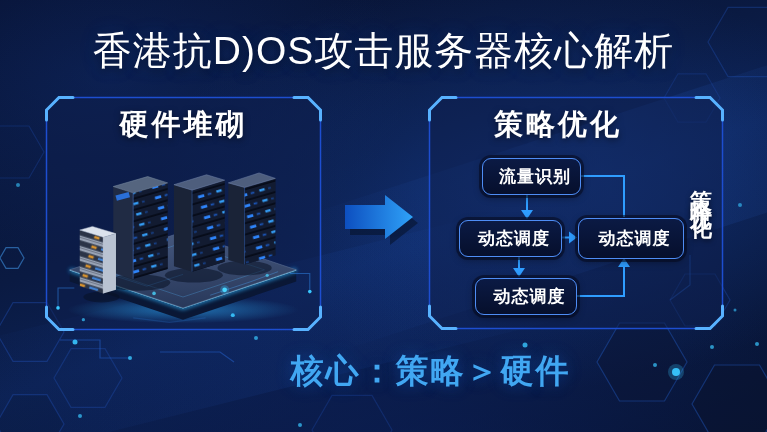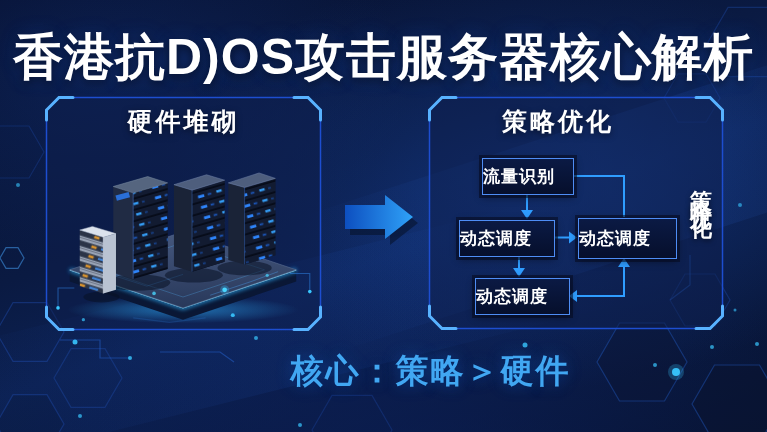--- a/index.html
+++ b/index.html
@@ -13,41 +13,42 @@
       linear-gradient(160deg,#071130 0%,#0a1a42 40%,#0c2152 56%,#07122f 100%);
   }
   .abs{position:absolute;}
   .streak{position:absolute;pointer-events:none;}
   .streak1{left:300px;top:120px;width:620px;height:140px;transform:rotate(-18deg);
     background:linear-gradient(90deg,transparent,rgba(45,110,230,.16),transparent);}
   .streak2{left:-80px;top:270px;width:700px;height:120px;transform:rotate(-14deg);
     background:linear-gradient(90deg,transparent,rgba(35,95,210,.10),transparent);}
   .title{
     position:absolute;top:24px;left:0;width:100%;text-align:center;
-    font-size:50px;font-weight:700;color:#ffffff;letter-spacing:1px;
+    font-size:39px;font-weight:400;color:#ffffff;letter-spacing:1px;
     text-shadow:0 3px 10px rgba(0,0,0,.55), 0 0 18px rgba(40,110,255,.25);
     white-space:nowrap;
   }
   .panel{position:absolute;top:96px;}
   .panel-left{left:45px;width:277px;height:235px;}
   .panel-right{left:428px;width:286px;height:234px;}
   .frame{position:absolute;left:0;top:0;}
   .panel-header{
     position:absolute;top:9px;left:0;width:100%;text-align:center;
-    font-size:25px;font-weight:900;color:#fff;letter-spacing:3px;
+    font-size:29px;font-weight:900;color:#fff;letter-spacing:3px;
     text-shadow:0 2px 6px rgba(0,0,0,.5);
   }
   .panel-right .panel-header{width:260px;}
   .flow-node{
-    position:absolute;display:flex;align-items:center;
+    position:absolute;display:flex;align-items:center;justify-content:center;
     background:linear-gradient(180deg,#0b1a44,#060f2c);
-    border:1.5px solid #4e8df5;border-radius:0;
+    border:1.5px solid #4e8df5;border-radius:9px;
     color:#fff;font-size:17px;font-weight:900;letter-spacing:1px;
     box-shadow:0 0 0 3px rgba(5,10,30,.55), 0 2px 8px rgba(0,0,0,.45);
     white-space:nowrap;
+    padding-left:7px;
   }
   .node1{left:54px;top:62px;width:90px;height:35px;}
   .node2{left:31px;top:124px;width:94px;height:35px;}
   .node3{left:150px;top:122px;width:97px;height:39px;}
   .node4{left:47px;top:182px;width:93px;height:35px;}
   .side-label{
     position:absolute;left:258px;top:76px;height:160px;
     writing-mode:vertical-rl;text-orientation:upright;
     color:#fff;font-size:22px;font-weight:900;letter-spacing:9px;
     text-shadow:0 2px 5px rgba(0,0,0,.5);

